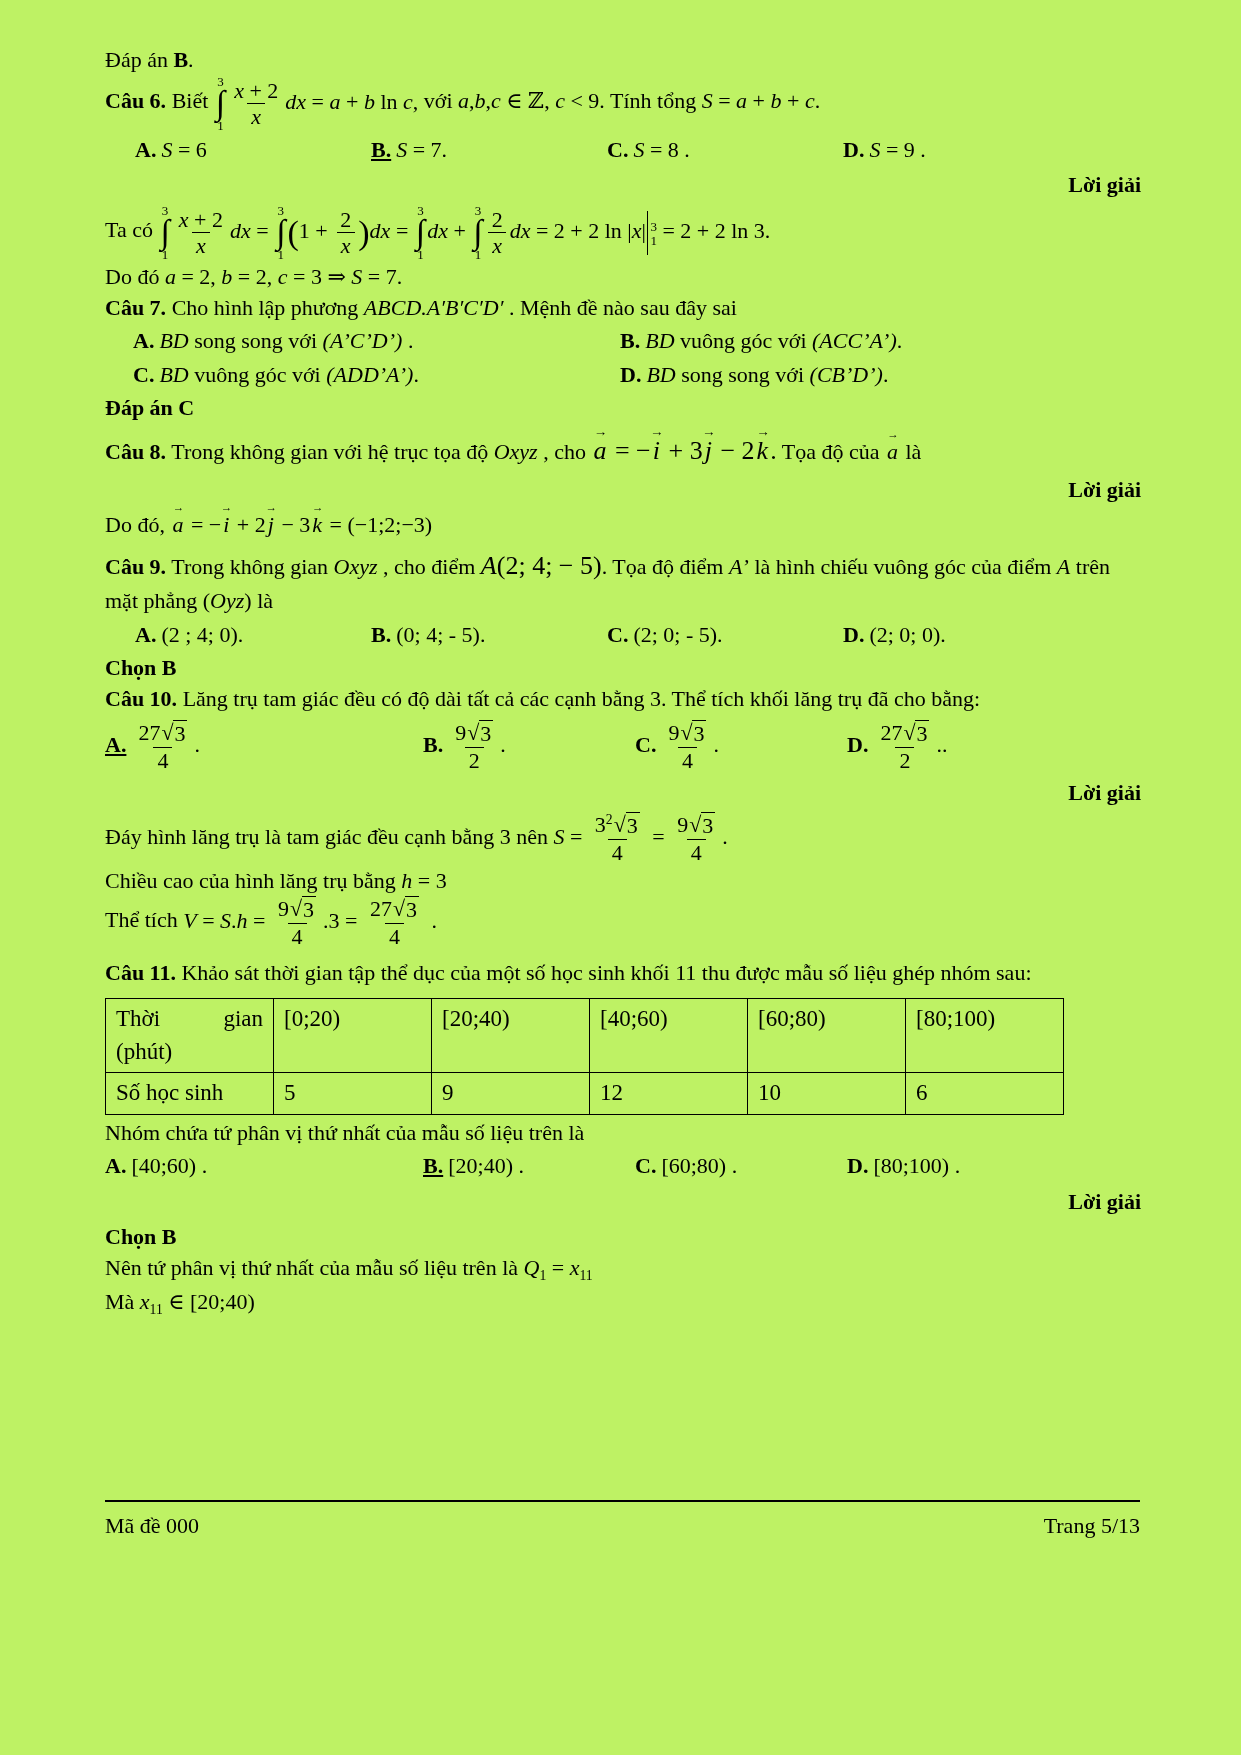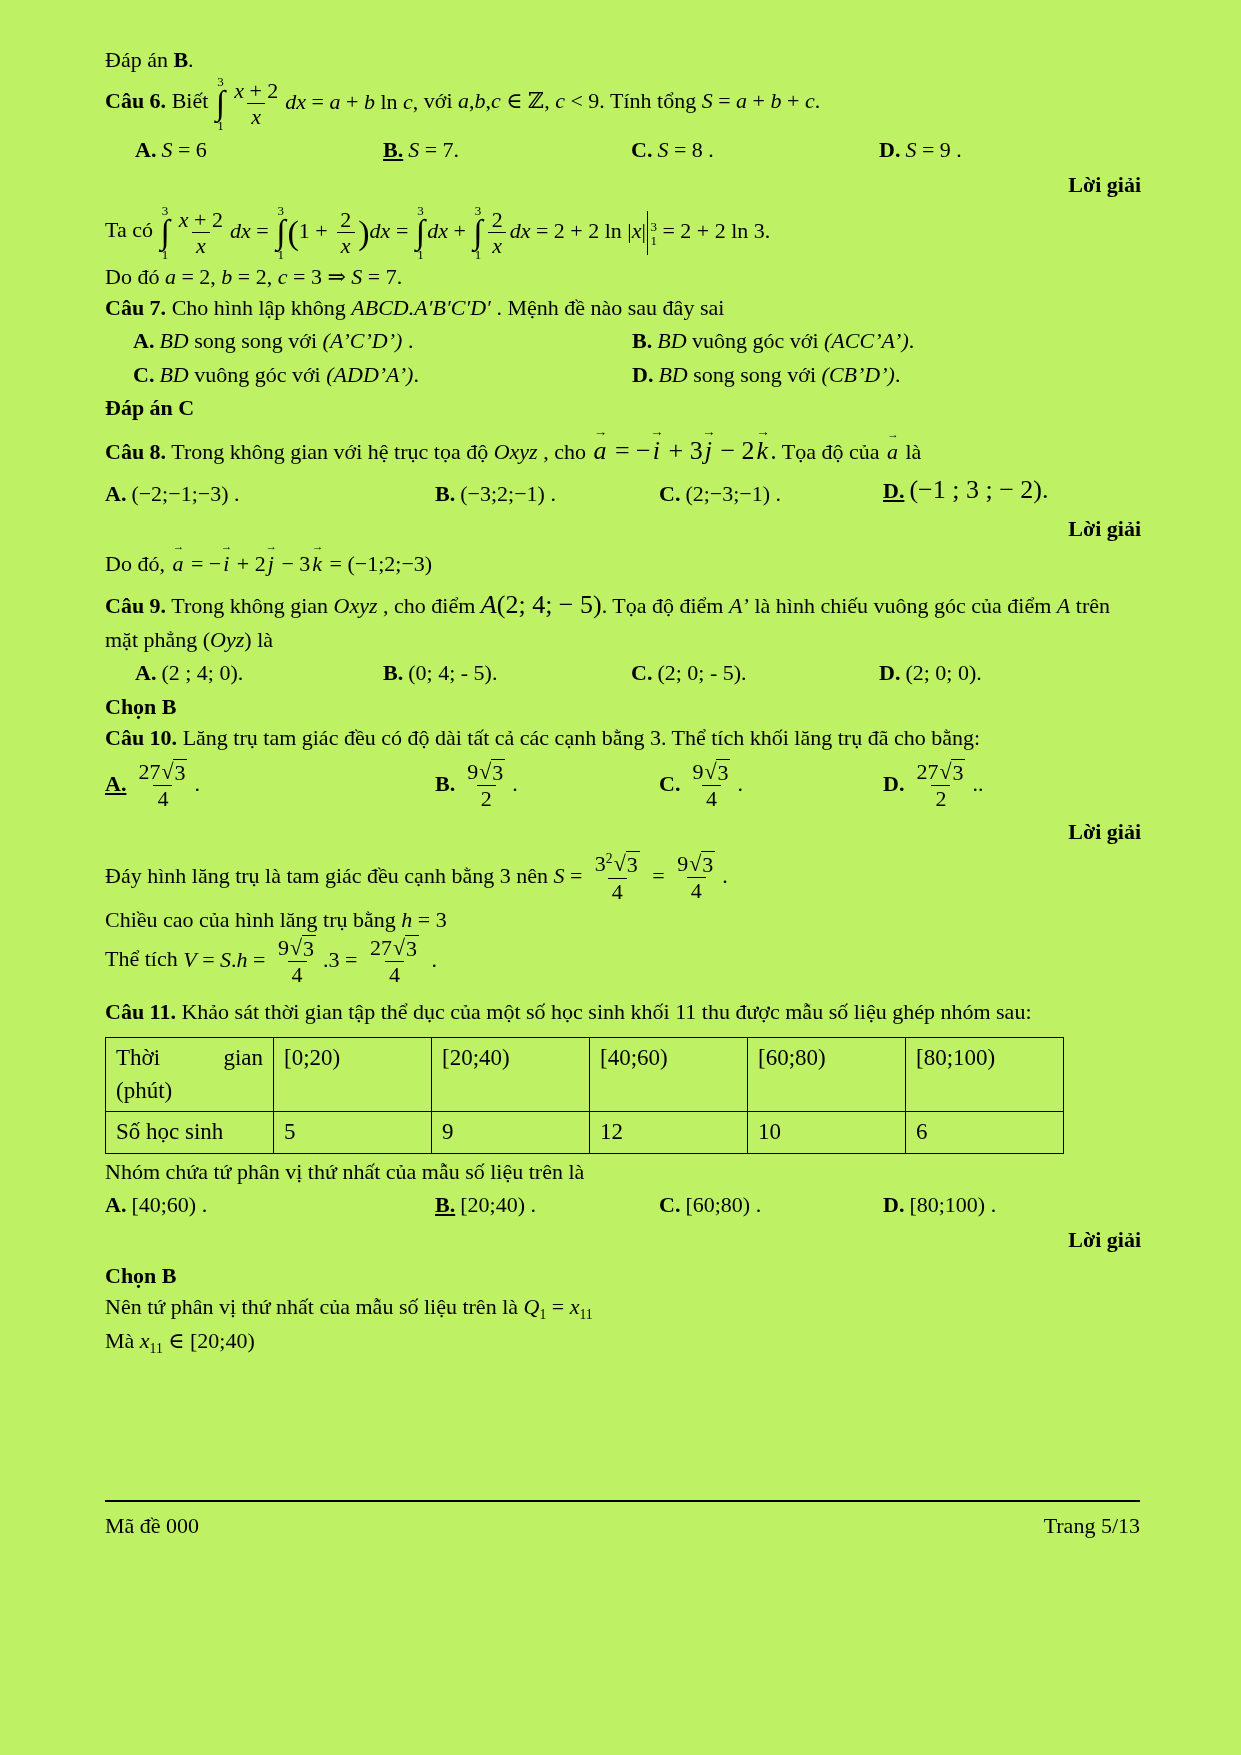--- a/index.html
+++ b/index.html
@@ -16,21 +16,21 @@
     overflow: hidden;
   }
   .content { padding: 44px 100px 0 105px; }
   p.line { margin: 0; }
   .stem { margin-top: 5px; }
   .q-label { font-weight: 700; }
   .bold { font-weight: 700; }
   .center-bold { text-align: right; font-weight: 700; margin: 4px 0; }
   .ul { text-decoration: underline; }
 
-  .opts { display: flex; align-items: flex-end; margin: 2px 0; gap: 12px; }
+  .opts { display: flex; align-items: center; margin: 2px 0; }
   .opts.indent { padding-left: 30px; }
   .opts .opt { width: 236px; }
   .opts.wide-first .opt { width: 212px; }
   .opts.wide-first .opt:first-child { width: 318px; }
   .opts.wide-first .opt:last-child { width: auto; }
   .opts.two { padding-left: 28px; }
   .opts.two .opt { width: 487px; }
   .opt-label { font-weight: 700; margin-right: 5px; }
 
   .math { white-space: nowrap; }
@@ -118,38 +118,32 @@
             <span class="den"><span class="mi">x</span></span>
           </span><span class="mi">dx</span> = 2 + 2 ln |<span class="mi">x</span>|<span class="eval">
             <span class="ebar"></span>
             <span class="elims">
               <span class="ehi">3</span>
               <span class="elo">1</span>
             </span>
           </span> = 2 + 2 ln 3.</span></p>
     <p class="line"><span>Do đó </span><span class="math"><span class="mi">a</span> = 2, <span class="mi">b</span> = 2, <span class="mi">c</span> = 3 ⇒ <span class="mi">S</span> = 7.</span></p>
 
-    <p class="line stem"><span class="q-label">Câu 7.</span><span> Cho hình lập không </span><span class="math"><span class="mi">ABCD.A′B′C′D′</span></span><span> . Mệnh đề nào sau đây sai</span></p>
+    <p class="line stem"><span class="q-label">Câu 7.</span><span> Cho hình lập phương </span><span class="math"><span class="mi">ABCD.A′B′C′D′</span></span><span> . Mệnh đề nào sau đây sai</span></p>
     <div class="opts two">
       <div class="opt"><span class="opt-label">A.</span><span class="math"><span class="mi">BD</span> song song với <span class="mi">(A’C’D’)</span> .</span></div>
       <div class="opt"><span class="opt-label">B.</span><span class="math"><span class="mi">BD</span> vuông góc với <span class="mi">(ACC’A’)</span>.</span></div>
     </div>
     <div class="opts two">
       <div class="opt"><span class="opt-label">C.</span><span class="math"><span class="mi">BD</span> vuông góc với <span class="mi">(ADD’A’)</span>.</span></div>
       <div class="opt"><span class="opt-label">D.</span><span class="math"><span class="mi">BD</span> song song với <span class="mi">(CB’D’)</span>.</span></div>
     </div>
     <p class="line bold stem">Đáp án C</p>
 
     <p class="line stem" style="margin-top:10px;"><span class="q-label">Câu 8.</span><span> Trong không gian với hệ trục tọa độ </span><span class="math"><span class="mi">Oxyz</span></span><span> , cho </span><span class="math lg"><span class="vec"><span class="varrow">→</span><span class="vbody">a</span></span> = −<span class="vec"><span class="varrow">→</span><span class="vbody">i</span></span> + 3<span class="vec"><span class="varrow">→</span><span class="vbody">j</span></span> − 2<span class="vec"><span class="varrow">→</span><span class="vbody">k</span></span>.</span><span> Tọa độ của </span><span class="math"><span class="vec"><span class="varrow">→</span><span class="vbody">a</span></span></span><span> là</span></p>
-    <div class="opts wide-first">
-      <div class="opt"><span class="opt-label">A.</span><span class="math">(−2;−1;−3) .</span></div>
-      <div class="opt"><span class="opt-label">B.</span><span class="math">(−3;2;−1) .</span></div>
-      <div class="opt"><span class="opt-label">C.</span><span class="math">(2;−3;−1) .</span></div>
-      <div class="opt"><span class="opt-label ul">D.</span><span class="math lg">(−1 ; 3 ; − 2).</span></div>
-    </div>
     <p class="center-bold">Lời giải</p>
     <p class="line"><span>Do đó, </span><span class="math"><span class="vec"><span class="varrow">→</span><span class="vbody">a</span></span> = −<span class="vec"><span class="varrow">→</span><span class="vbody">i</span></span> + 2<span class="vec"><span class="varrow">→</span><span class="vbody">j</span></span> − 3<span class="vec"><span class="varrow">→</span><span class="vbody">k</span></span> = (−1;2;−3)</span></p>
 
     <p class="line stem" style="margin-top:8px;"><span class="q-label">Câu 9.</span><span> Trong không gian </span><span class="math"><span class="mi">Oxyz</span></span><span> , cho điểm </span><span class="math lg"><span class="mi">A</span>(2; 4; − 5)</span><span>. Tọa độ điểm </span><span class="math"><span class="mi">A’</span></span><span> là hình chiếu vuông góc của điểm </span><span class="math"><span class="mi">A</span></span><span> trên mặt phẳng (</span><span class="math"><span class="mi">Oyz</span></span><span>) là</span></p>
     <div class="opts indent">
       <div class="opt"><span class="opt-label">A.</span><span class="math">(2 ; 4; 0).</span></div>
       <div class="opt"><span class="opt-label">B.</span><span class="math">(0; 4; - 5).</span></div>
       <div class="opt"><span class="opt-label">C.</span><span class="math">(2; 0; - 5).</span></div>
       <div class="opt"><span class="opt-label">D.</span><span class="math">(2; 0; 0).</span></div>
     </div>

